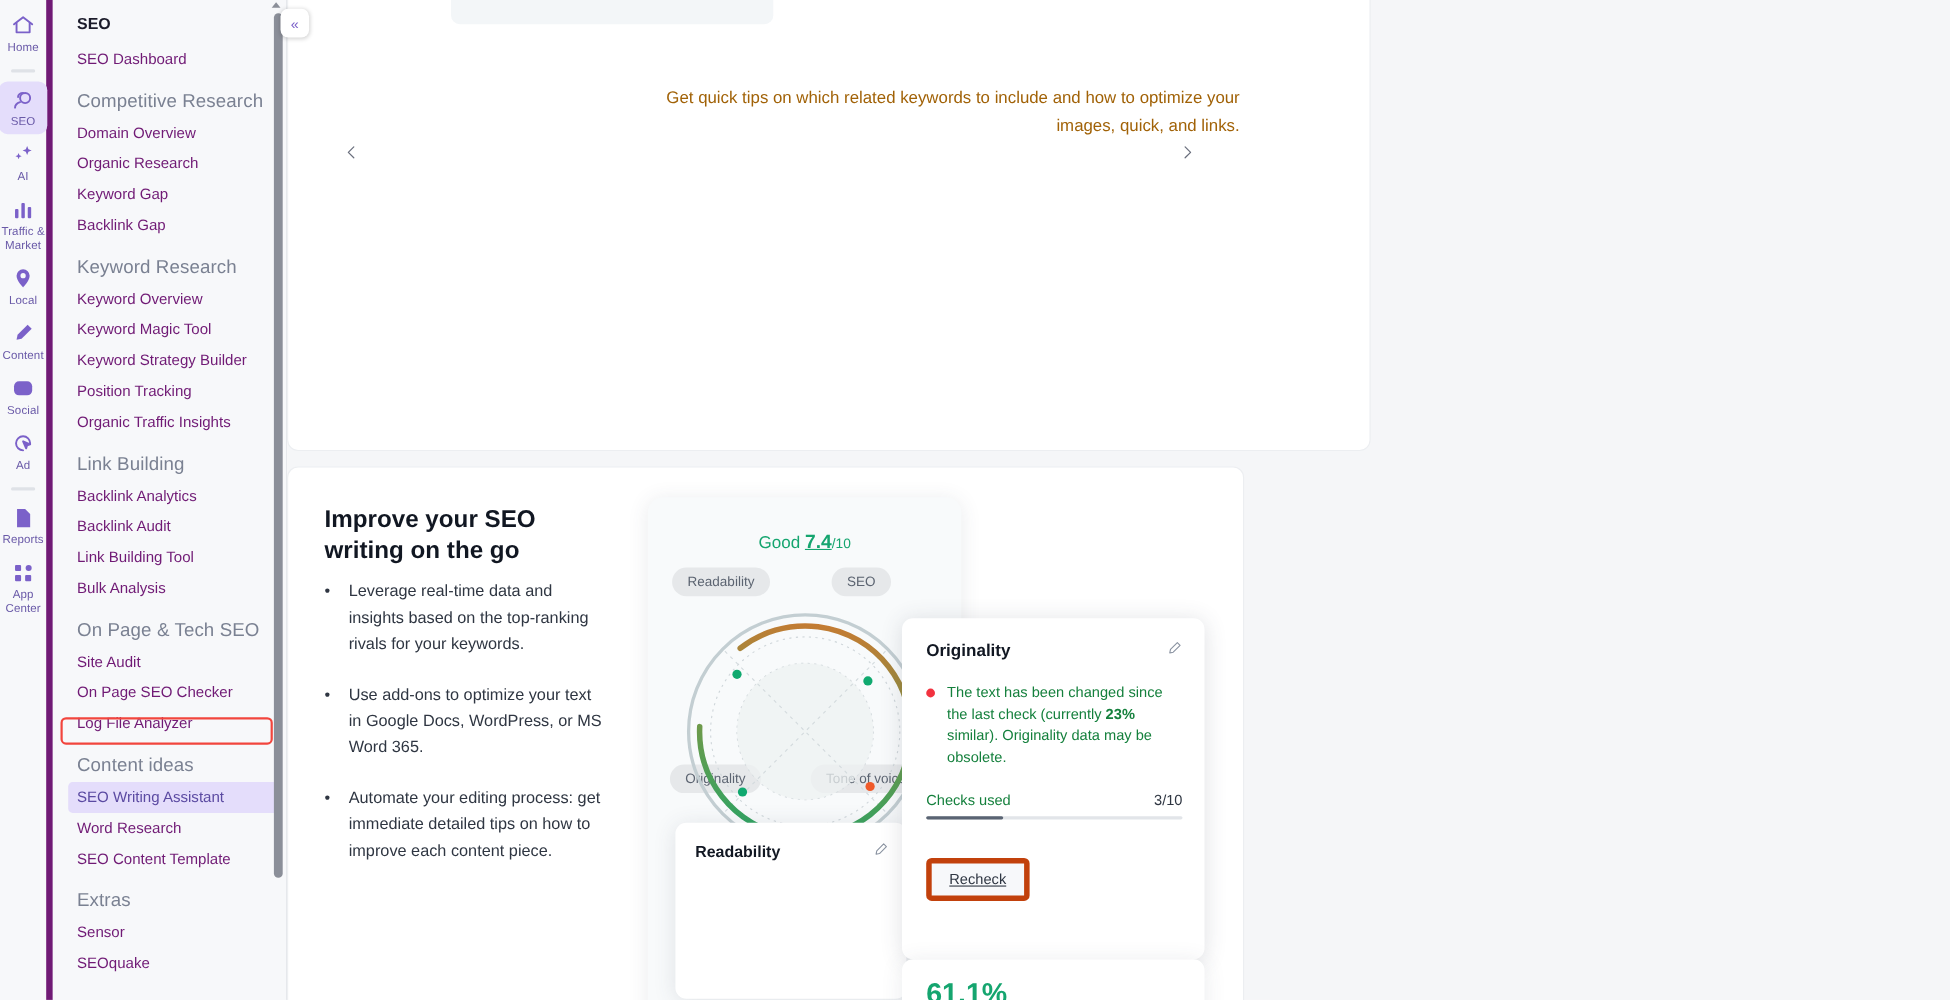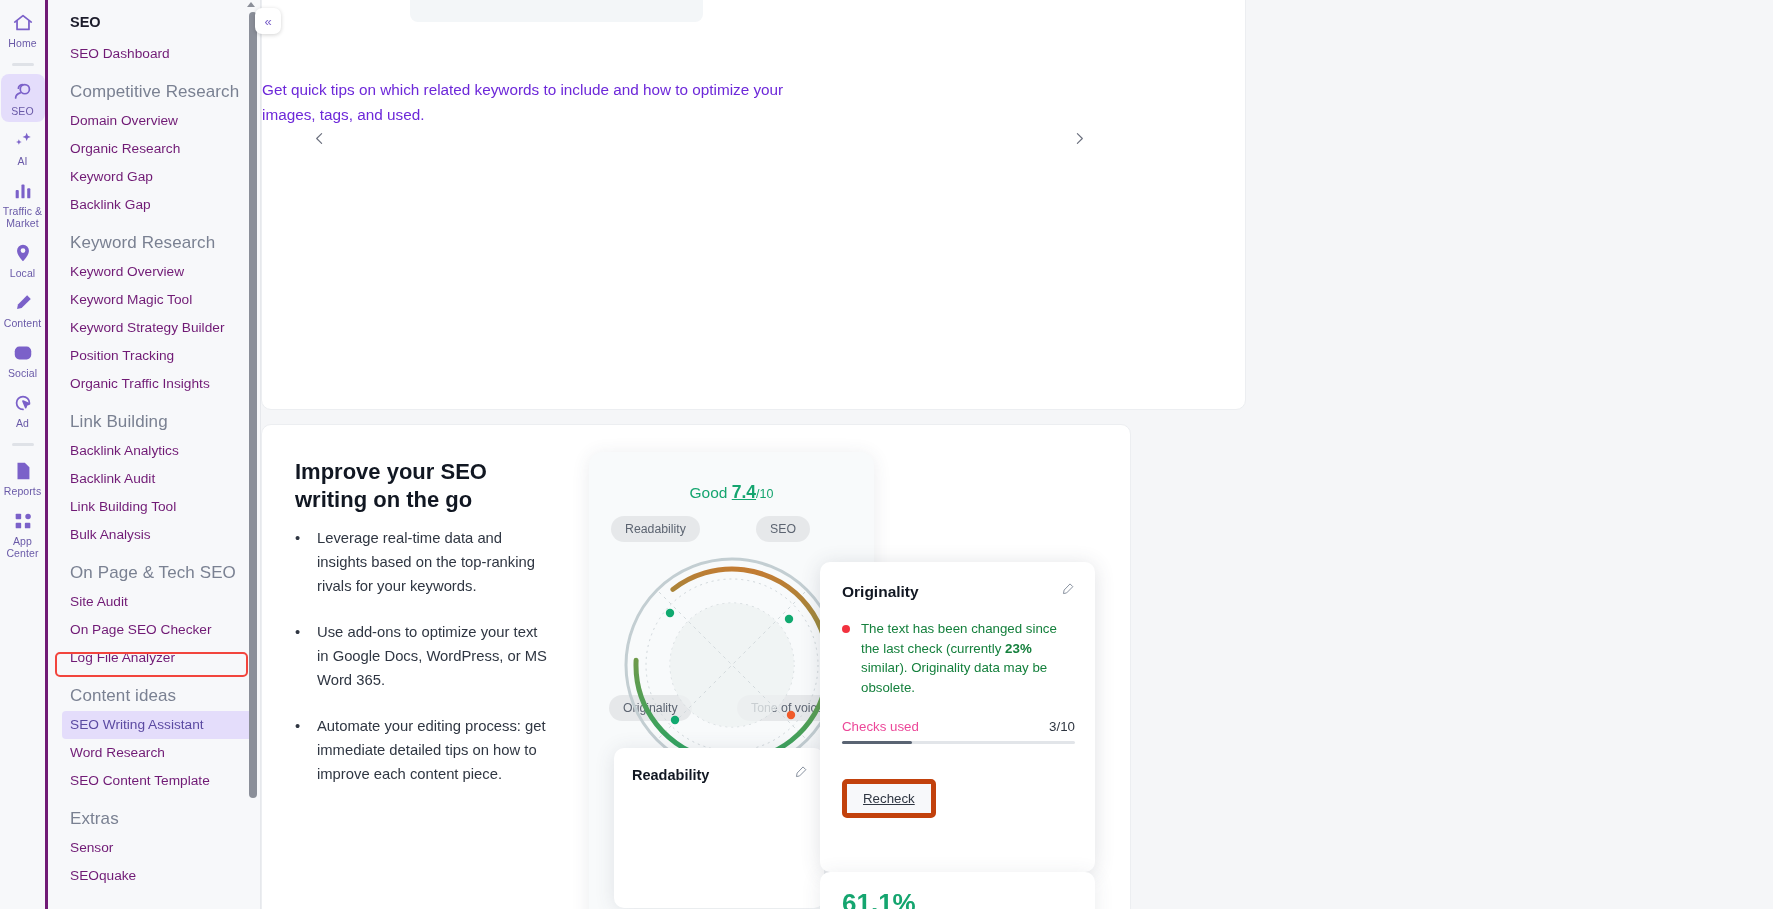--- a/index.html
+++ b/index.html
@@ -9,21 +9,21 @@
     font-family: "Liberation Sans", sans-serif;
     background: #ffffff;
     color: #242d3c;
   }
   .app { position: relative; width: 1773px; height: 909px; display: flex; }
 
   
   .rail {
     width: 48px; min-width: 48px; height: 909px;
     background: #f7f8fa;
-    border-right: 3px solid #701a75;
+    border-right: 6px solid #701a75;
     display: flex; flex-direction: column; align-items: center;
     padding-top: 6px;
     position: relative;
   }
   .rail-item {
     width: 44px; padding: 6px 0 5px; margin-bottom: 2px;
     display: flex; flex-direction: column; align-items: center;
     border-radius: 8px; cursor: pointer;
   }
   .rail-item.active { background: #e4ddfb; }
@@ -116,21 +116,21 @@
   .arrow-nav svg { width: 17px; height: 17px; stroke: #6a6f7d; stroke-width: 1.6; fill: none; stroke-linecap: round; stroke-linejoin: round; }
 
   .demo-box {
     position: absolute; left: 148px; top: -250px; width: 293px; height: 521px;
     background: #f3f6f8; border-radius: 8px;
     padding: 18px 22px;
   }
 
   .caption {
     position: absolute; left: 0px; top: 326px; width: 865px;
-    text-align: left; font-size: 15.3px; line-height: 25px; color: #6d28d9;
+    text-align: right; font-size: 15.3px; line-height: 25px; color: #a16207;
   }
 
   
   .card-bottom { left: 0px; top: 424px; width: 870px; height: 540px; }
   .bc-title {
     position: absolute; left: 33px; top: 33px; width: 260px;
     font-size: 22px; font-weight: bold; line-height: 28px; color: #111722;
   }
   .bullets { position: absolute; left: 33px; top: 101px; width: 254px; }
   .bullet { display: flex; font-size: 14.8px; line-height: 24px; color: #2f3642; margin-bottom: 22px; }
@@ -163,21 +163,21 @@
     padding: 20px 20px 0 22px;
   }
   .orig-head { display: flex; align-items: center; justify-content: space-between; }
   .orig-title { font-size: 15.5px; font-weight: bold; color: #111722; }
   .pencil { color: #8a93a1; }
   .pencil svg { width: 15px; height: 15px; stroke: #8a93a1; stroke-width: 1.6; fill: none; stroke-linecap: round; stroke-linejoin: round; }
   .orig-bullet { display: flex; margin-top: 18px; }
   .orig-bullet .rdot { width: 8px; height: 8px; border-radius: 50%; background: #f2323f; margin: 6px 11px 0 0; flex: 0 0 8px; }
   .orig-bullet p { font-size: 13.3px; line-height: 19.5px; color: #15803d; }
   .checks-row { display: flex; justify-content: space-between; align-items: baseline; margin-top: 22px; }
-  .checks-label { font-size: 13.3px; color: #ec4899; }
+  .checks-label { font-size: 13.3px; color: #15803d; }
   .checks-val { font-size: 13.3px; color: #2f3642; }
   .progress { margin-top: 7px; height: 3px; background: #e2e5e9; border-radius: 2px; position: relative; }
   .progress > i { position: absolute; left: 0; top: 0; height: 3px; width: 30%; background: #5a6473; border-radius: 2px; display: block; }
   .recheck {
     margin-top: 35px; display: inline-block;
     font-size: 13.3px; color: #2f3642; background: #f7f8fa;
     border: 5px solid #c2410c; border-radius: 5px; padding: 7px 16px; cursor: pointer; text-decoration: underline;
   }
 
   
@@ -377,21 +377,21 @@
       </div>
 
       <div class="demo-box">
         
         
         
       </div>
 
       <div class="caption">
         <div>Get quick tips on which related keywords to include and how to optimize your</div>
-        <div>images, tags, and used.</div>
+        <div>images, quick, and links.</div>
       </div>
     </div>
 
     <div class="panel card-bottom">
 
       <div class="bc-title">Improve your SEO writing on the go</div>
 
       <div class="bullets">
         <div class="bullet">
           <span class="dot">•</span>

